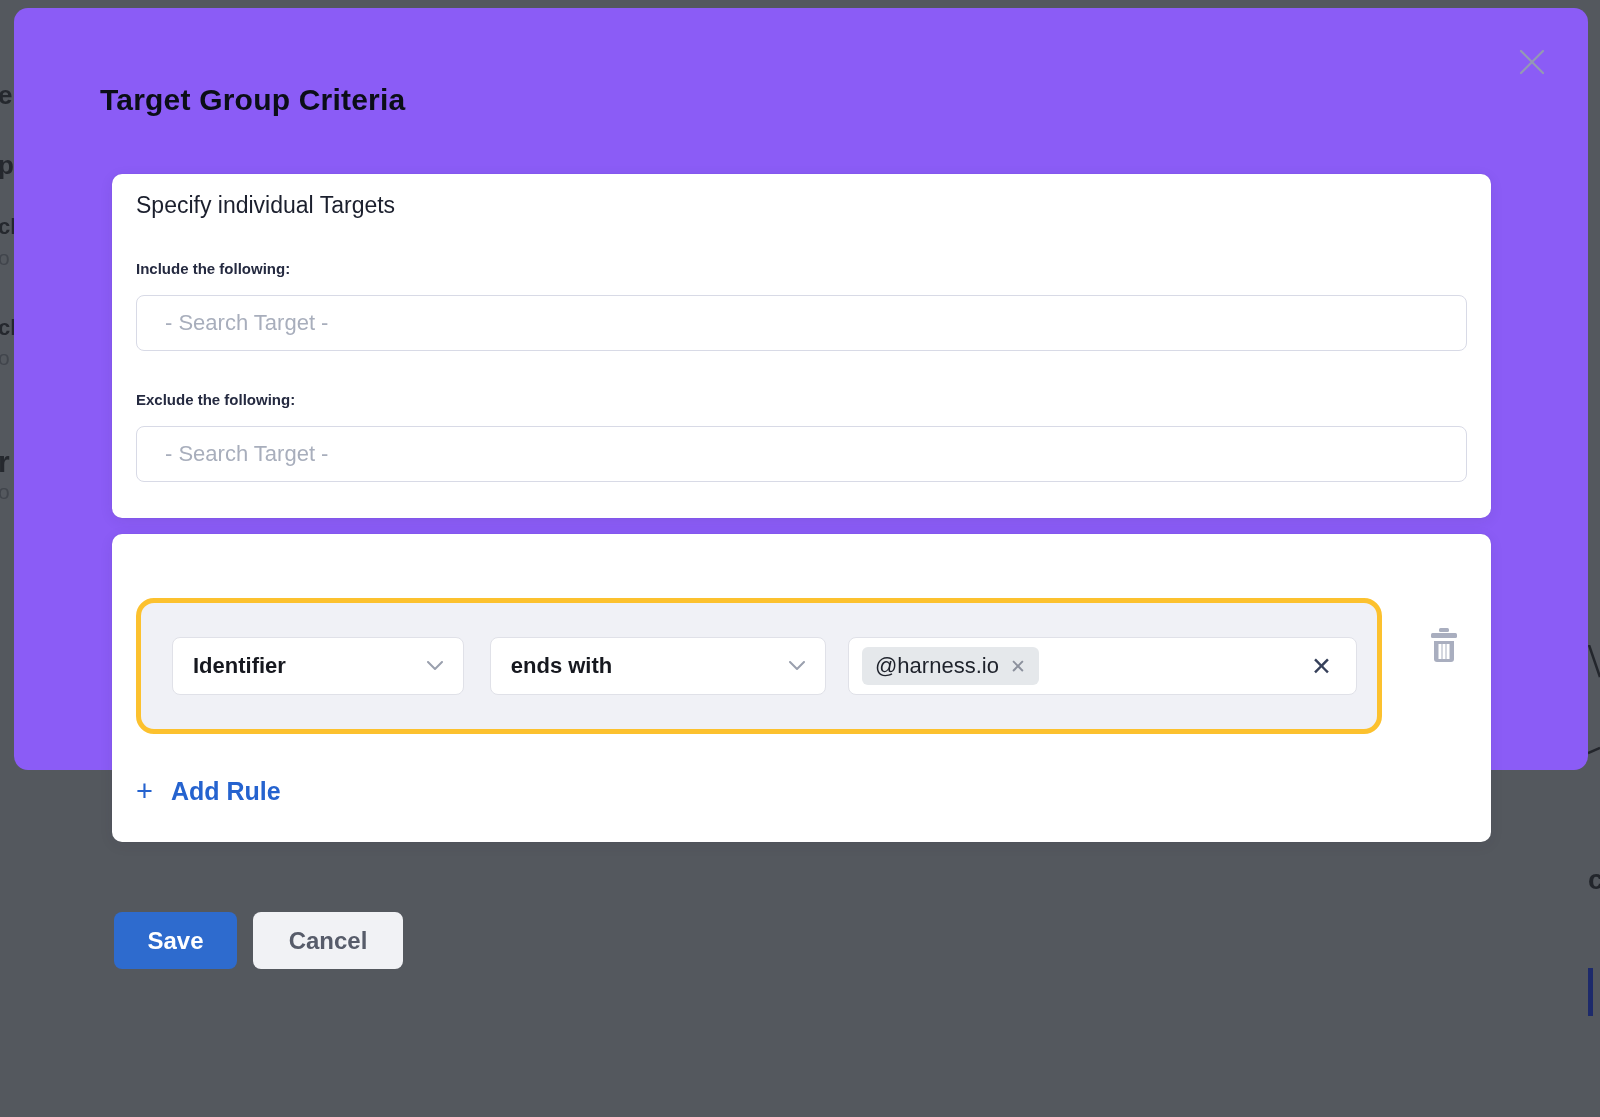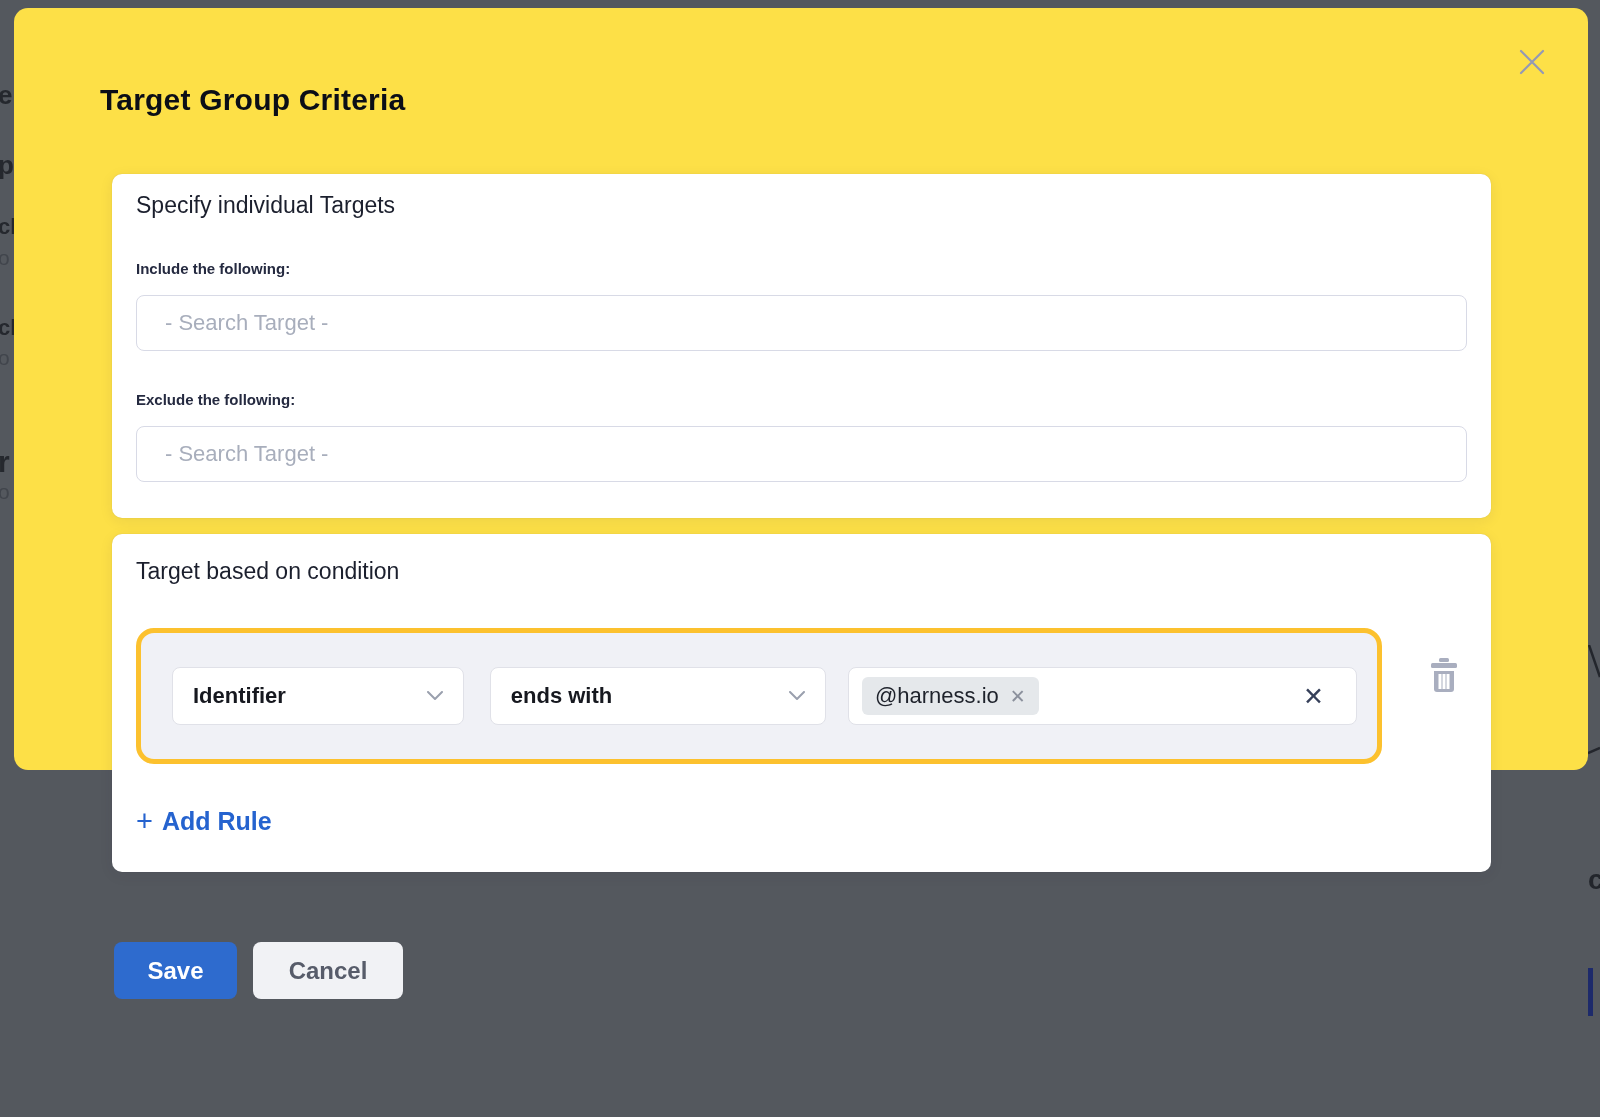--- a/index.html
+++ b/index.html
@@ -23,21 +23,21 @@
   .frag.dim { color: #41454c; font-weight: 400; }
   .strip-right .frag { left: 0; }
   .frag-bar {
     position: absolute; left: 0; width: 5px; height: 48px; background: #1d2a6b;
   }
   .frag-lines { position: absolute; left: 0; }
 
   
   .modal {
     position: absolute; left: 14px; top: 8px; width: 1574px; height: 762px;
-    background: #fde047; border-radius: 14px; z-index: 2;
+    background: #8b5cf6; border-radius: 14px; z-index: 2;
     padding: 72px 95px 0 86px;
   }
   .close-btn {
     position: absolute; top: 38px; right: 40px; width: 32px; height: 32px;
     display: flex; align-items: center; justify-content: center; cursor: pointer;
   }
   .modal-title {
     font-size: 30px; font-weight: 700; color: #0b0e17; line-height: 40px;
     letter-spacing: 0.2px; margin-bottom: 54px;
   }
@@ -74,40 +74,40 @@
     height: 58px; background: #fff; border: 1px solid #e0e1e8; border-radius: 8px;
     display: flex; align-items: center; justify-content: space-between;
     padding: 0 20px; cursor: pointer;
   }
   .select-box .sel-text { font-size: 22px; color: #16181f; font-weight: bold; }
   .sel-attribute { width: 295px; margin-left: 11px; }
   .sel-operator  { width: 340px; margin-left: 26px; }
   .multiselect {
     width: 515px; height: 58px; margin-left: 22px;
     background: #fff; border: 1px solid #e0e1e8; border-radius: 8px;
-    display: flex; align-items: center; padding: 0 32px 0 13px;
+    display: flex; align-items: center; padding: 0 24px 0 13px;
   }
   .tag-pill {
     background: #e5e8eb; border-radius: 6px; height: 38px;
     display: flex; align-items: center; gap: 11px; padding: 0 13px;
   }
   .tag-text { font-size: 22px; color: #1e222b; }
   .tag-remove { font-size: 19px; color: #8b909c; cursor: pointer; line-height: 1; }
   .clear-x {
     margin-left: auto; font-size: 25px; font-weight: 700; color: #36405a;
     cursor: pointer; line-height: 1;
   }
   .trash-btn { margin-left: 47px; cursor: pointer; display: flex; }
 
   .add-rule {
     margin-top: 42px; display: inline-flex; align-items: center; gap: 9px;
     color: #2563cf; cursor: pointer;
   }
   .add-rule .plus { font-size: 29px; font-weight: 500; line-height: 28px; }
-  .add-rule .add-rule-text { font-size: 25px; font-weight: 700; line-height: 30px; }
+  .add-rule .add-rule-text { font-size: 25px; font-weight: 700; line-height: 30px; margin-left: 9px; }
 
   
   .footer { margin-top: 70px; margin-left: 14px; display: flex; gap: 16px; }
   .btn {
     height: 57px; border: none; border-radius: 8px; font-family: inherit;
     font-size: 24px; font-weight: 700; cursor: pointer;
     display: inline-flex; align-items: center; justify-content: center;
   }
   .btn-save   { width: 123px; background: #2e6bce; color: #ffffff; }
   .btn-cancel { width: 150px; background: #f1f2f5; color: #575c6a; }
@@ -149,21 +149,20 @@
     <div class="section-heading">Specify individual Targets</div>
 
     <div class="field-label">Include the following:</div>
     <input class="search-input" type="text" placeholder="- Search Target -" style="">
 
     <div class="field-label">Exclude the following:</div>
     <input class="search-input" type="text" placeholder="- Search Target -" style="">
   </div>
 
   <div class="card card2">
-    <div class="section-heading">Target based on condition</div>
 
     <div style="display:flex; align-items:center;">
       <div class="rule-row">
 
         <div class="select-box sel-attribute">
           <span class="sel-text">Identifier</span>
           <svg width="16" height="10" viewBox="0 0 16 10">
             <polyline points="1,1 8,8 15,1" stroke="#9aa0ae" stroke-width="2" fill="none" stroke-linecap="round" stroke-linejoin="round"></polyline>
           </svg>
         </div>

